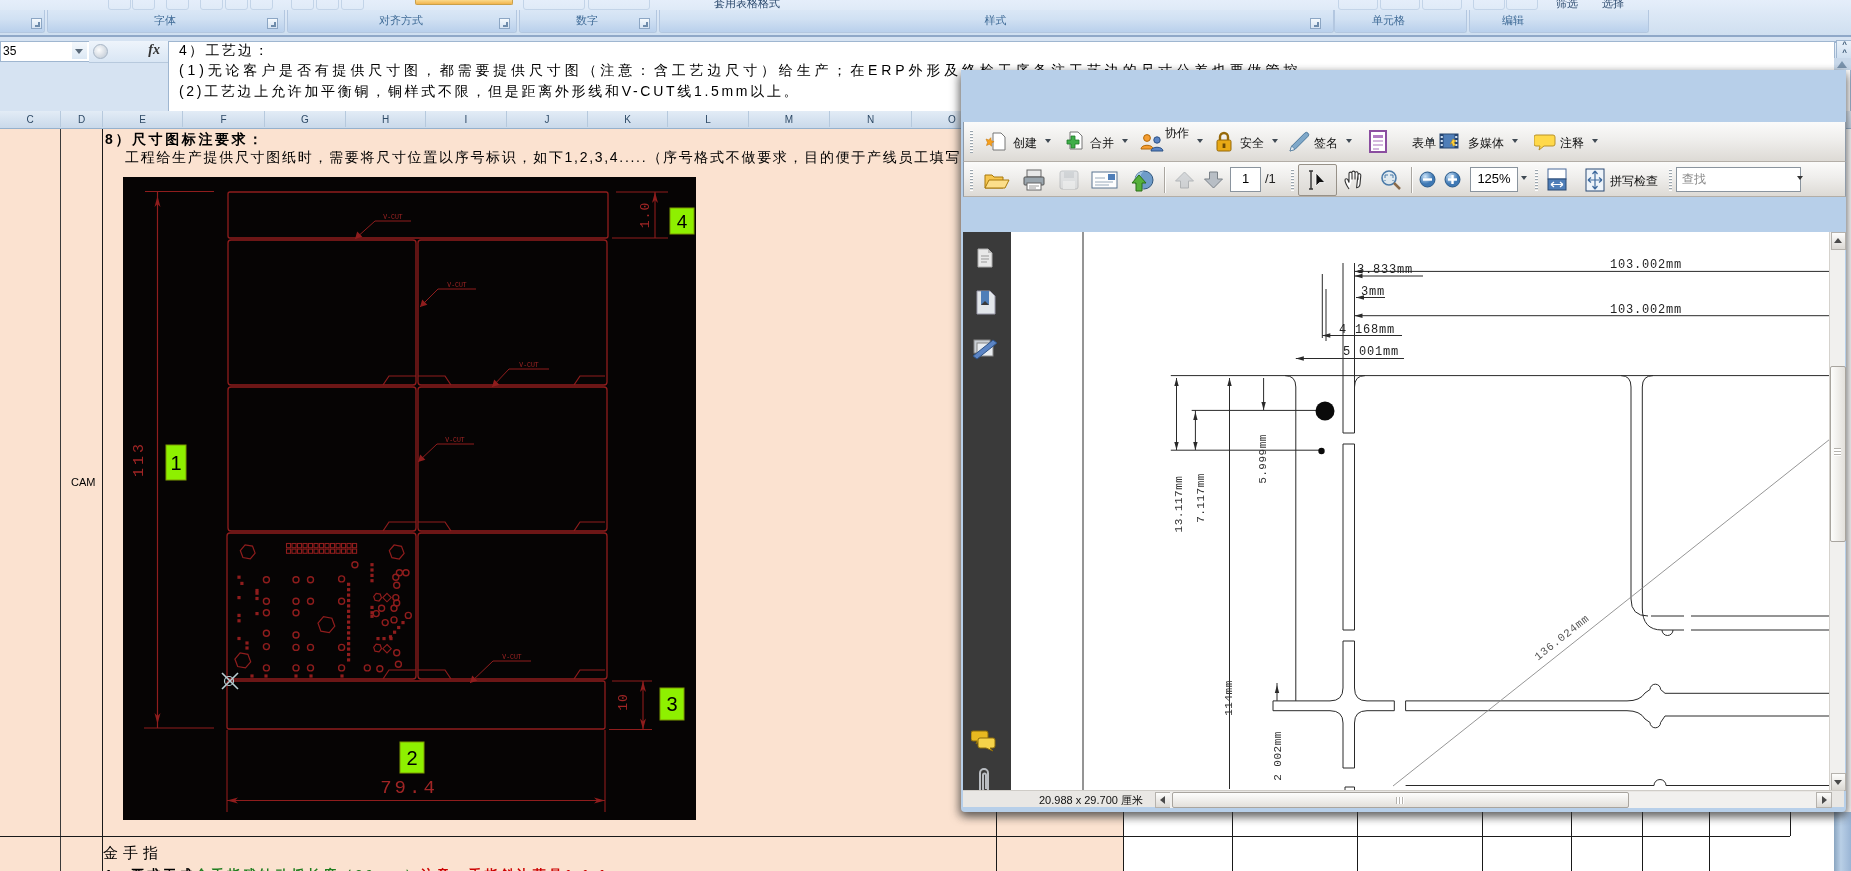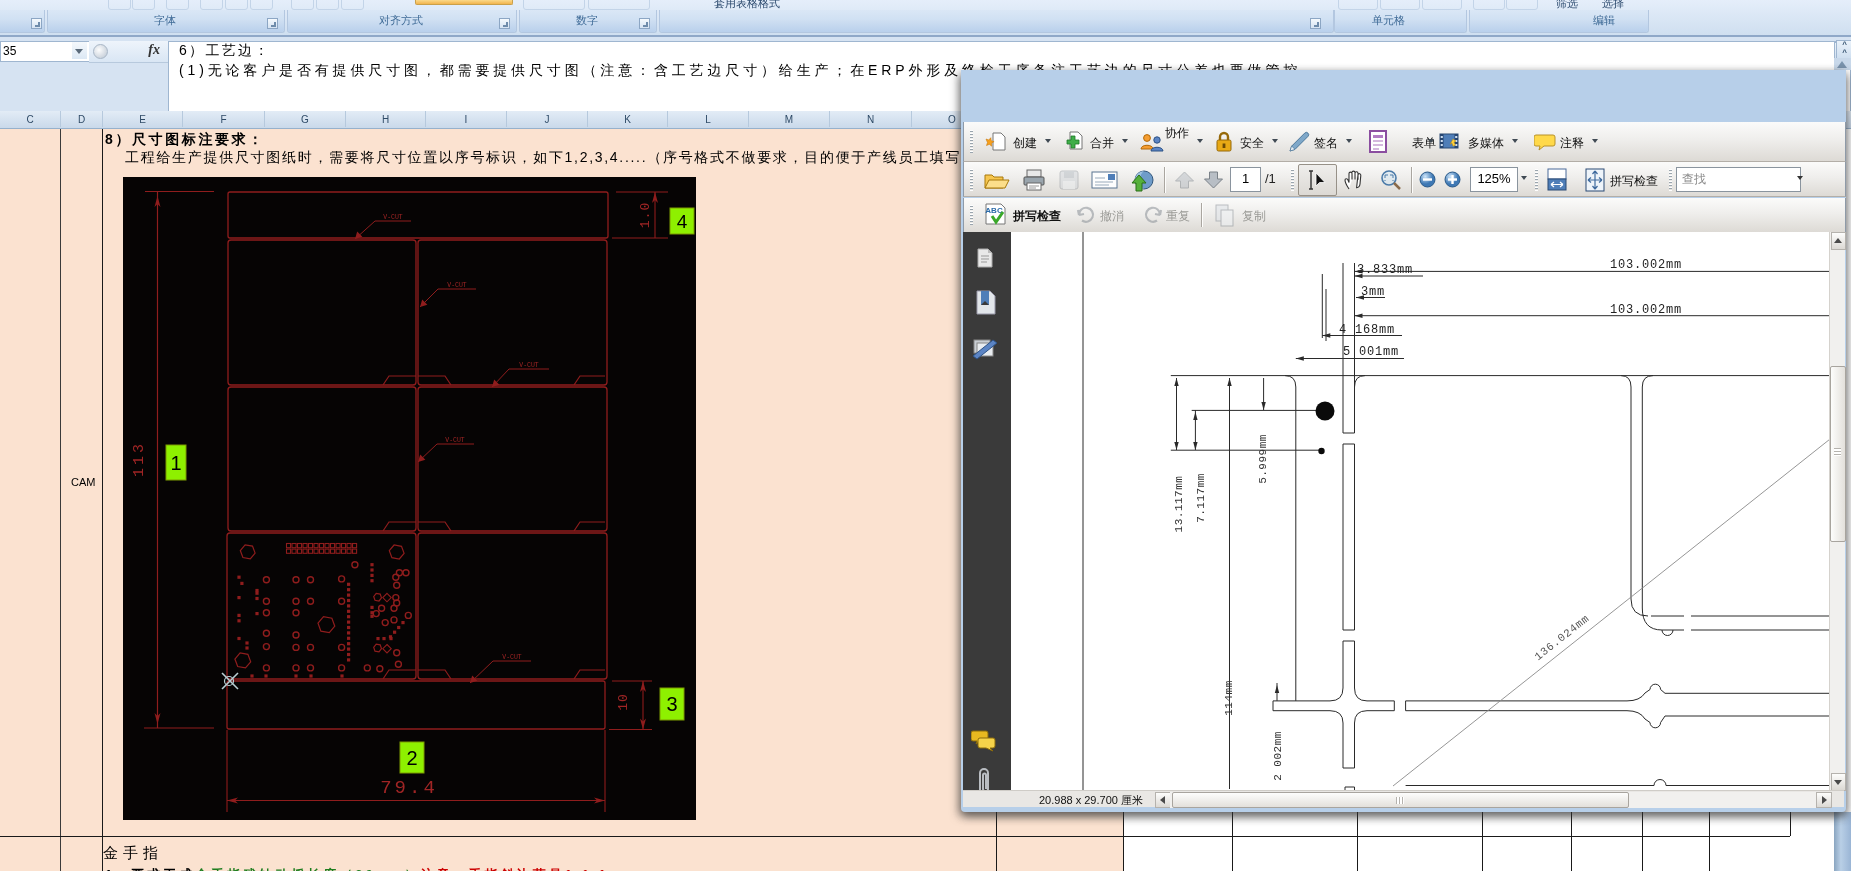--- a/index.html
+++ b/index.html
@@ -52,22 +52,23 @@
   <div class="rgrp" style="left:-30px;width:73px"></div>
   <div class="rgrp" style="left:47px;width:236px"></div>
   <div class="rgrp" style="left:287px;width:228px"></div>
   <div class="rgrp" style="left:519px;width:136px"></div>
   <div class="rgrp" style="left:659px;width:673px"></div>
   <div class="rgrp" style="left:1334px;width:131px"></div>
   <div class="rgrp" style="left:1469px;width:178px"></div>
   <div class="rlab" style="left:47px;width:236px">字体</div>
   <div class="rlab" style="left:287px;width:228px">对齐方式</div>
   <div class="rlab" style="left:519px;width:136px">数字</div>
+  <div class="rlab" style="left:659px;width:673px">样式</div>
   <div class="rlab" style="left:1334px;width:109px">单元格</div>
-  <div class="rlab" style="left:1515px;width:178px">编辑</div>
+  <div class="rlab" style="left:1424px;width:178px">编辑</div>
   <div class="rlaunch" style="left:31px"></div>
   <div class="rlaunch" style="left:267px"></div>
   <div class="rlaunch" style="left:499px"></div>
   <div class="rlaunch" style="left:639px"></div>
   <div class="rlaunch" style="left:1310px"></div>
   <div class="rbtn" style="left:108px;width:21px"></div>
   <div class="rbtn" style="left:132px;width:21px"></div>
   <div class="rbtn" style="left:166px;width:21px"></div>
   <div class="rbtn" style="left:200px;width:21px"></div>
   <div class="rbtn" style="left:225px;width:21px"></div>
@@ -89,23 +90,23 @@
 </div>
 
 <div id="fbar">
   <div id="nbox">35</div>
   <div id="nboxdrop"></div>
   <div id="fxa">
         <div id="fxcirc"></div>
         <div id="fxtext">fx</div>
       </div>
   <div id="finput">
-        <div style="margin-top:-2.5px"><span id="fl1" style="letter-spacing:2.3px">6）工艺边：</span><br>
+        <div style="margin-top:-2.5px"><span id="fl1" style="letter-spacing:2.3px">4）工艺边：</span><br>
   <span id="fl2" style="letter-spacing:3.85px">(1)无论客户是否有提供尺寸图，都需要提供尺寸图（注意：含工艺边尺寸）给生产；在ERP外形及终检工序备注工艺边的尺寸公差也要做管控。</span><br>
-  </div>
+  <span id="fl3" style="letter-spacing:2.7px">(2)工艺边上允许加平衡铜，铜样式不限，但是距离外形线和V-CUT线1.5mm以上。</span></div>
       </div>
   <div id="fchev">^<br>^</div>
 </div>
 
 <div id="chead">
   <div class="hcell" style="left:0;width:60px">C</div>
   <div class="hcell" style="left:61px;width:41px">D</div>
   <div class="hcell" style="left:103px;width:79px">E</div>
   <div class="hcell" style="left:183px;width:81px">F</div>
   <div class="hcell" style="left:265px;width:80px">G</div>
@@ -476,43 +477,20 @@
         </svg>
   <svg class="abs" style="left:621px;top:6px" width="20" height="24" viewBox="0 0 20 24">
           <rect x="1" y="1" width="18" height="22" fill="#eef4fa" stroke="#2a4a75"></rect>
           <path d="M10,3 v18 m0,-18 l-2.5,3 m2.5,-3 l2.5,3 m-2.5,15 l-2.5,-3 m2.5,3 l2.5,-3 M3,12 h14 m-14,0 l3,-2.5 m-3,2.5 l3,2.5 m11,-2.5 l-3,-2.5 m3,2.5 l-3,2.5" stroke="#3e6a9e" stroke-width="1.2" fill="none"></path>
         </svg>
   <div class="tlab" style="left:646px;top:11px">拼写检查</div>
   <div class="grip" style="left:705px;top:7px;height:22px"></div>
   <div class="abs" style="left:712px;top:5px;width:118px;height:23px;background:#fff;border:1px solid #8a949e;font-size:12px;color:#888;line-height:22px;padding-left:5px">查找</div>
   <div class="darr" style="left:833px;top:14px;border-top-color:#333"></div>
  </div>
- <div class="tb" style="top:128px;height:34px;border-bottom:1px solid #8e8a84">
-  <div class="grip" style="left:6px;top:7px;height:20px"></div>
-  <svg class="abs" style="left:20px;top:5px" width="23" height="25" viewBox="0 0 23 25">
-          <path d="M2,1 h15 l4,4 v16 h-19 z" fill="#fff" stroke="#777"></path>
-          <text x="10" y="10" font-size="8" font-weight="bold" fill="#2a6aa8" text-anchor="middle" font-family="Liberation Sans">ABC</text>
-          <path d="M8,13 l4,6 7,-10" stroke="#3aa82a" stroke-width="3" fill="none"></path>
-        </svg>
-  <div class="tlab" style="left:49px;top:10px;font-weight:bold">拼写检查</div>
-  <svg class="abs" style="left:112px;top:7px" width="20" height="20" viewBox="0 0 20 20" opacity=".55">
-          <path d="M3,10 a7,7 0 1 1 3,5.5 M3,10 l-1,-5 M3,10 l5,-1" fill="none" stroke="#8a9097" stroke-width="2.2"></path>
-        </svg>
-  <div class="tlabg" style="left:136px;top:10px">撤消</div>
-  <svg class="abs" style="left:179px;top:7px" width="20" height="20" viewBox="0 0 20 20" opacity=".55">
-          <path d="M17,10 a7,7 0 1 0 -3,5.5 M17,10 l1,-5 M17,10 l-5,-1" fill="none" stroke="#8a9097" stroke-width="2.2"></path>
-        </svg>
-  <div class="tlabg" style="left:202px;top:10px">重复</div>
-  <div class="sep" style="left:237px;height:24px"></div>
-  <svg class="abs" style="left:250px;top:5px" width="22" height="25" viewBox="0 0 22 25" opacity=".55">
-          <rect x="2" y="2" width="12" height="16" fill="#dfe3e8" stroke="#8a9097"></rect>
-          <rect x="7" y="7" width="12" height="16" fill="#eef1f4" stroke="#8a9097"></rect>
-        </svg>
-  <div class="tlabg" style="left:278px;top:10px">复制</div>
- </div>
 <div style="position:absolute;left:2px;top:162px;width:48px;height:558px;background:#3a3a3a;border-right:2px solid #222">
 <svg style="position:absolute;left:9px;top:14px" width="26" height="26" viewBox="0 0 26 26">
           <path d="M6,3 h10 l4,4 v14 h-14 z" fill="#e8e8e8" stroke="#aaa"></path>
           <path d="M16,3 l4,4 h-4 z" fill="#bbb"></path>
           <path d="M9,10 h8 M9,13 h8 M9,16 h6" stroke="#999" stroke-width="1"></path>
         </svg>
 <svg style="position:absolute;left:10px;top:57px" width="26" height="28" viewBox="0 0 26 28">
           <path d="M4,2 h13 l5,5 v18 h-18 z" fill="#e2e6ea" stroke="#99a"></path>
           <rect x="8" y="2" width="8" height="14" fill="#4f7eb8"></rect>
           <path d="M8,16 l4,-4 4,4 z" fill="#3a3a3a"></path>

